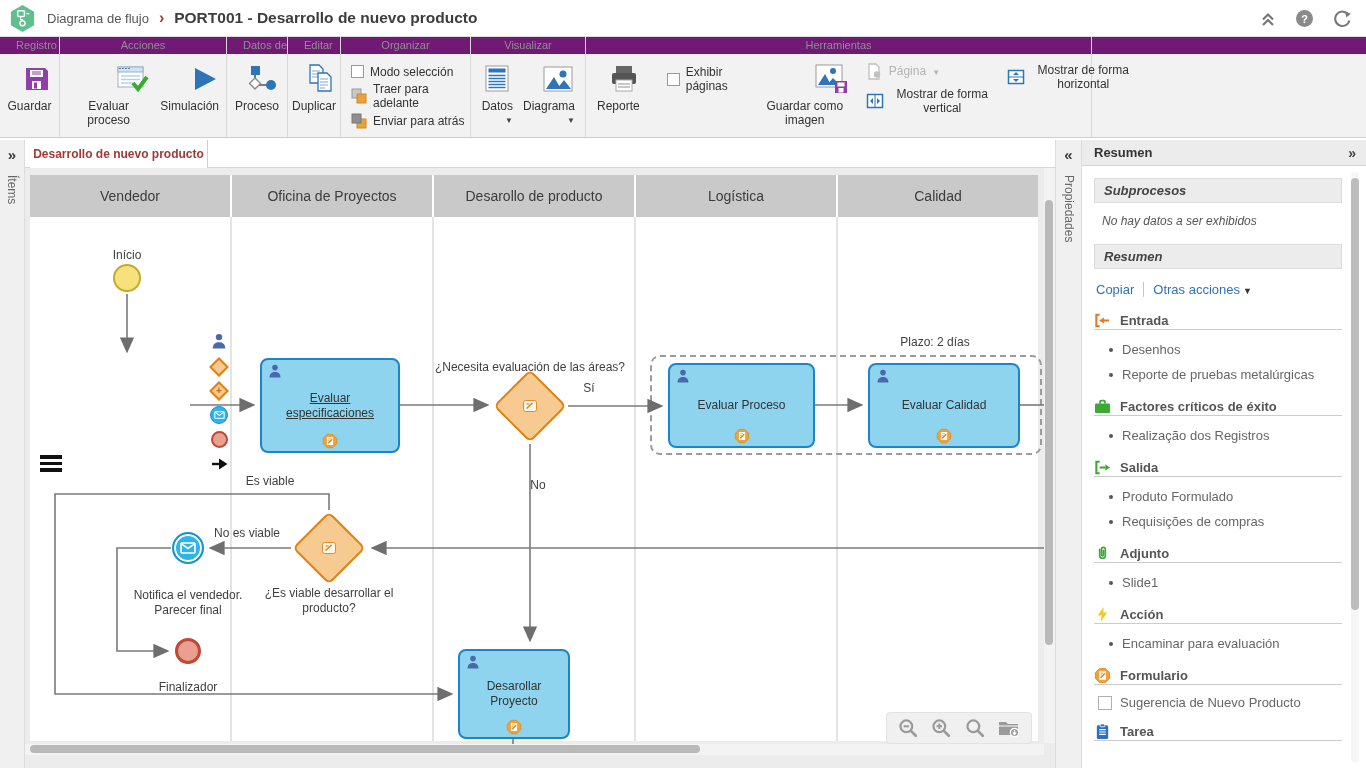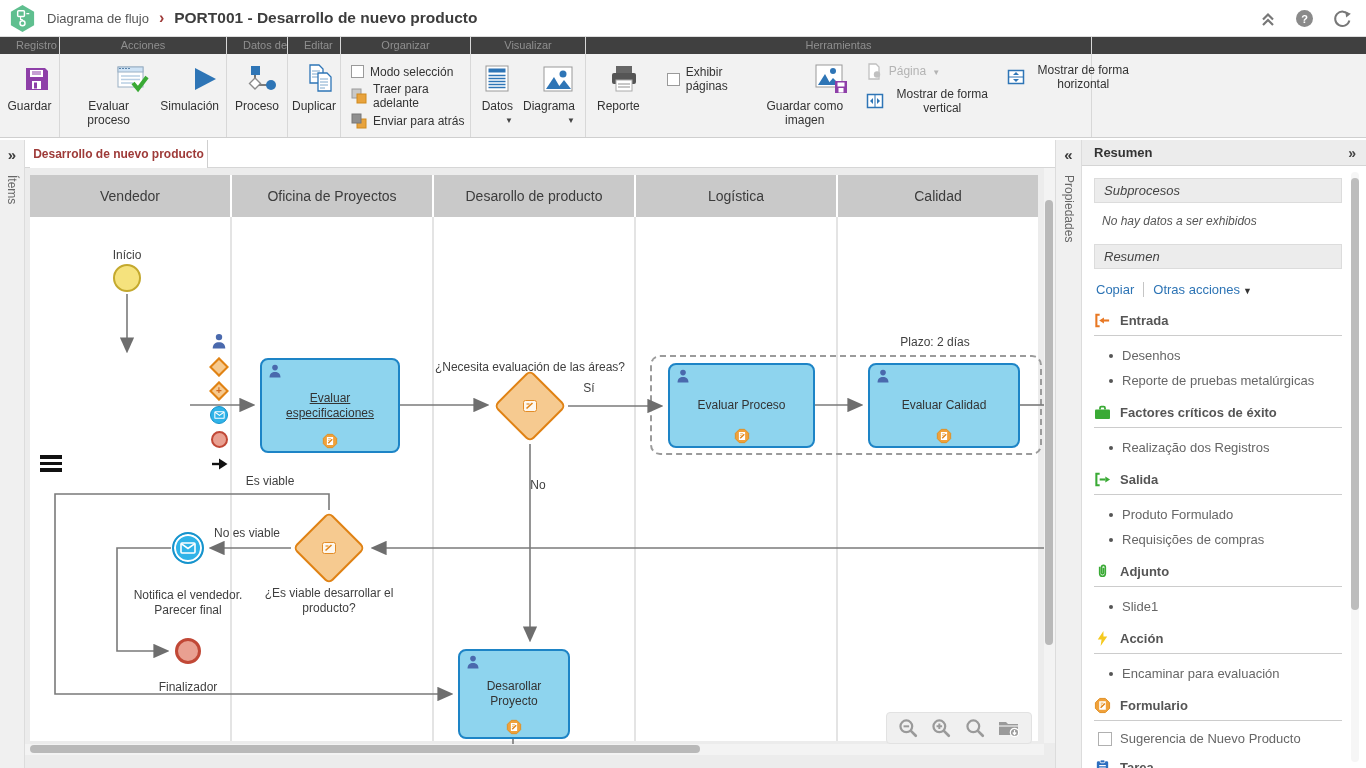--- a/index.html
+++ b/index.html
@@ -12,21 +12,21 @@
   .app-badge { margin:0 10px 0 8px; width:29px; height:29px; }
   .crumb { font-size:13px; color:#555; }
   .crumb-sep { color:#9e3a38; font-weight:bold; margin:0 10px; font-size:16px; }
   .crumb-title { font-size:15.5px; font-weight:bold; color:#3d3d3d; }
   .hdr-icons { position:absolute; right:14px; top:0; height:37px; display:flex; align-items:center; gap:18px; }
 
   
   .ribbon { position:absolute; left:0; top:37px; width:1366px; height:101px; background:#f2f2f2;
             border-bottom:1px solid #cfcfcf; display:flex; }
   .rgroup { border-right:1px solid #d8d8d8; display:flex; flex-direction:column; flex:0 0 auto; }
-  .rgroup-label { height:17px; background:#404040; color:#8f8f8f; font-size:11px; line-height:17px;
+  .rgroup-label { height:17px; background:#701a75; color:#8f8f8f; font-size:11px; line-height:17px;
                   text-align:center; padding:0 16px; white-space:nowrap; overflow:hidden; }
   .rgroup-body { flex:1; display:flex; justify-content:center; padding:5px 4px 2px; gap:4px; }
   .rbtn { display:flex; flex-direction:column; align-items:flex-end; font-size:12px; color:#333;
           text-align:center; padding:1px 3px; cursor:pointer; line-height:1.15; }
   .rbtn .ric { height:38px; display:flex; align-items:center; justify-content:center; margin-bottom:2px; }
   .caret-dn { font-size:8px; color:#444; margin-top:2px; }
   .chkrow { display:flex; align-items:center; gap:6px; font-size:12px; color:#333; cursor:pointer; }
   .chkbox { width:13px; height:13px; background:#fff; border:1px solid #9a9a9a; flex:0 0 auto; }
   .hrow { display:flex; align-items:center; gap:6px; font-size:12px; color:#333; cursor:pointer; text-align:left; line-height:1.2; }
   .grayed { color:#b3b3b3; }
@@ -88,30 +88,30 @@
   .vscroll .thumb { position:absolute; left:1px; top:32px; width:8px; height:445px; background:#b9b9b9; border-radius:4px; }
   .hscroll { position:absolute; left:0; top:576px; width:1019px; height:11px; background:#f3f3f3; z-index:6; }
   .hscroll .thumb { position:absolute; top:1px; left:5px; width:670px; height:8px; background:#b9b9b9; border-radius:4px; }
 
   
   .panel { position:absolute; left:1082px; top:140px; width:284px; height:628px; background:#fff; }
   .panel-hd { height:26px; background:#ececec; border-bottom:1px solid #d5d5d5; font-weight:bold; font-size:13px;
               color:#333; line-height:26px; padding:0 12px; position:relative; }
   .panel-hd .pchev { position:absolute; right:10px; top:0; font-size:14px; color:#444; cursor:pointer; }
   .panel-body { padding:12px 24px 0 12px; }
-  .sec-band { background:#ececec; border:1px solid #dcdcdc; font-style:italic; font-weight:normal; color:#444;
+  .sec-band { background:#ececec; border:1px solid #dcdcdc; font-style:italic; font-weight:bold; color:#444;
               font-size:13px; padding:4px 9px; }
   .no-data { font-style:italic; color:#555; font-size:12px; padding:11px 8px 16px; }
   .links-row { padding:13px 2px 4px; font-size:13px; display:flex; align-items:center; gap:9px; }
   .link { color:#2D74B5; cursor:pointer; }
   .vdiv { width:1px; height:15px; background:#c5c5c5; }
   .acaret { font-size:9px; color:#333; margin-left:3px; }
   .cat { margin-top:11px; }
   .cat-hd { display:flex; align-items:center; gap:9px; font-weight:bold; font-size:13px; color:#555;
-            border-bottom:1px solid #ccc; padding-bottom:6px; }
+            border-bottom:1px solid #ccc; }
   .cat ul { list-style:none; padding:7px 0 0 15px; }
   .cat li { font-size:13px; color:#666; padding:5px 0; display:flex; gap:9px; align-items:center; }
   .bullet { width:4px; height:4px; border-radius:50%; background:#555; flex:0 0 auto; }
   .chk-item { display:flex; align-items:center; gap:8px; font-size:13px; color:#666; padding:10px 0 2px 4px; }
   .pscroll { position:absolute; right:7px; top:32px; width:8px; height:590px; background:#f6f6f6; border-radius:4px; }
   .pscroll .thumb { position:absolute; left:0; top:6px; width:8px; height:432px; background:#bdbdbd; border-radius:4px; }
 </style>
 </head>
 <body>
 

